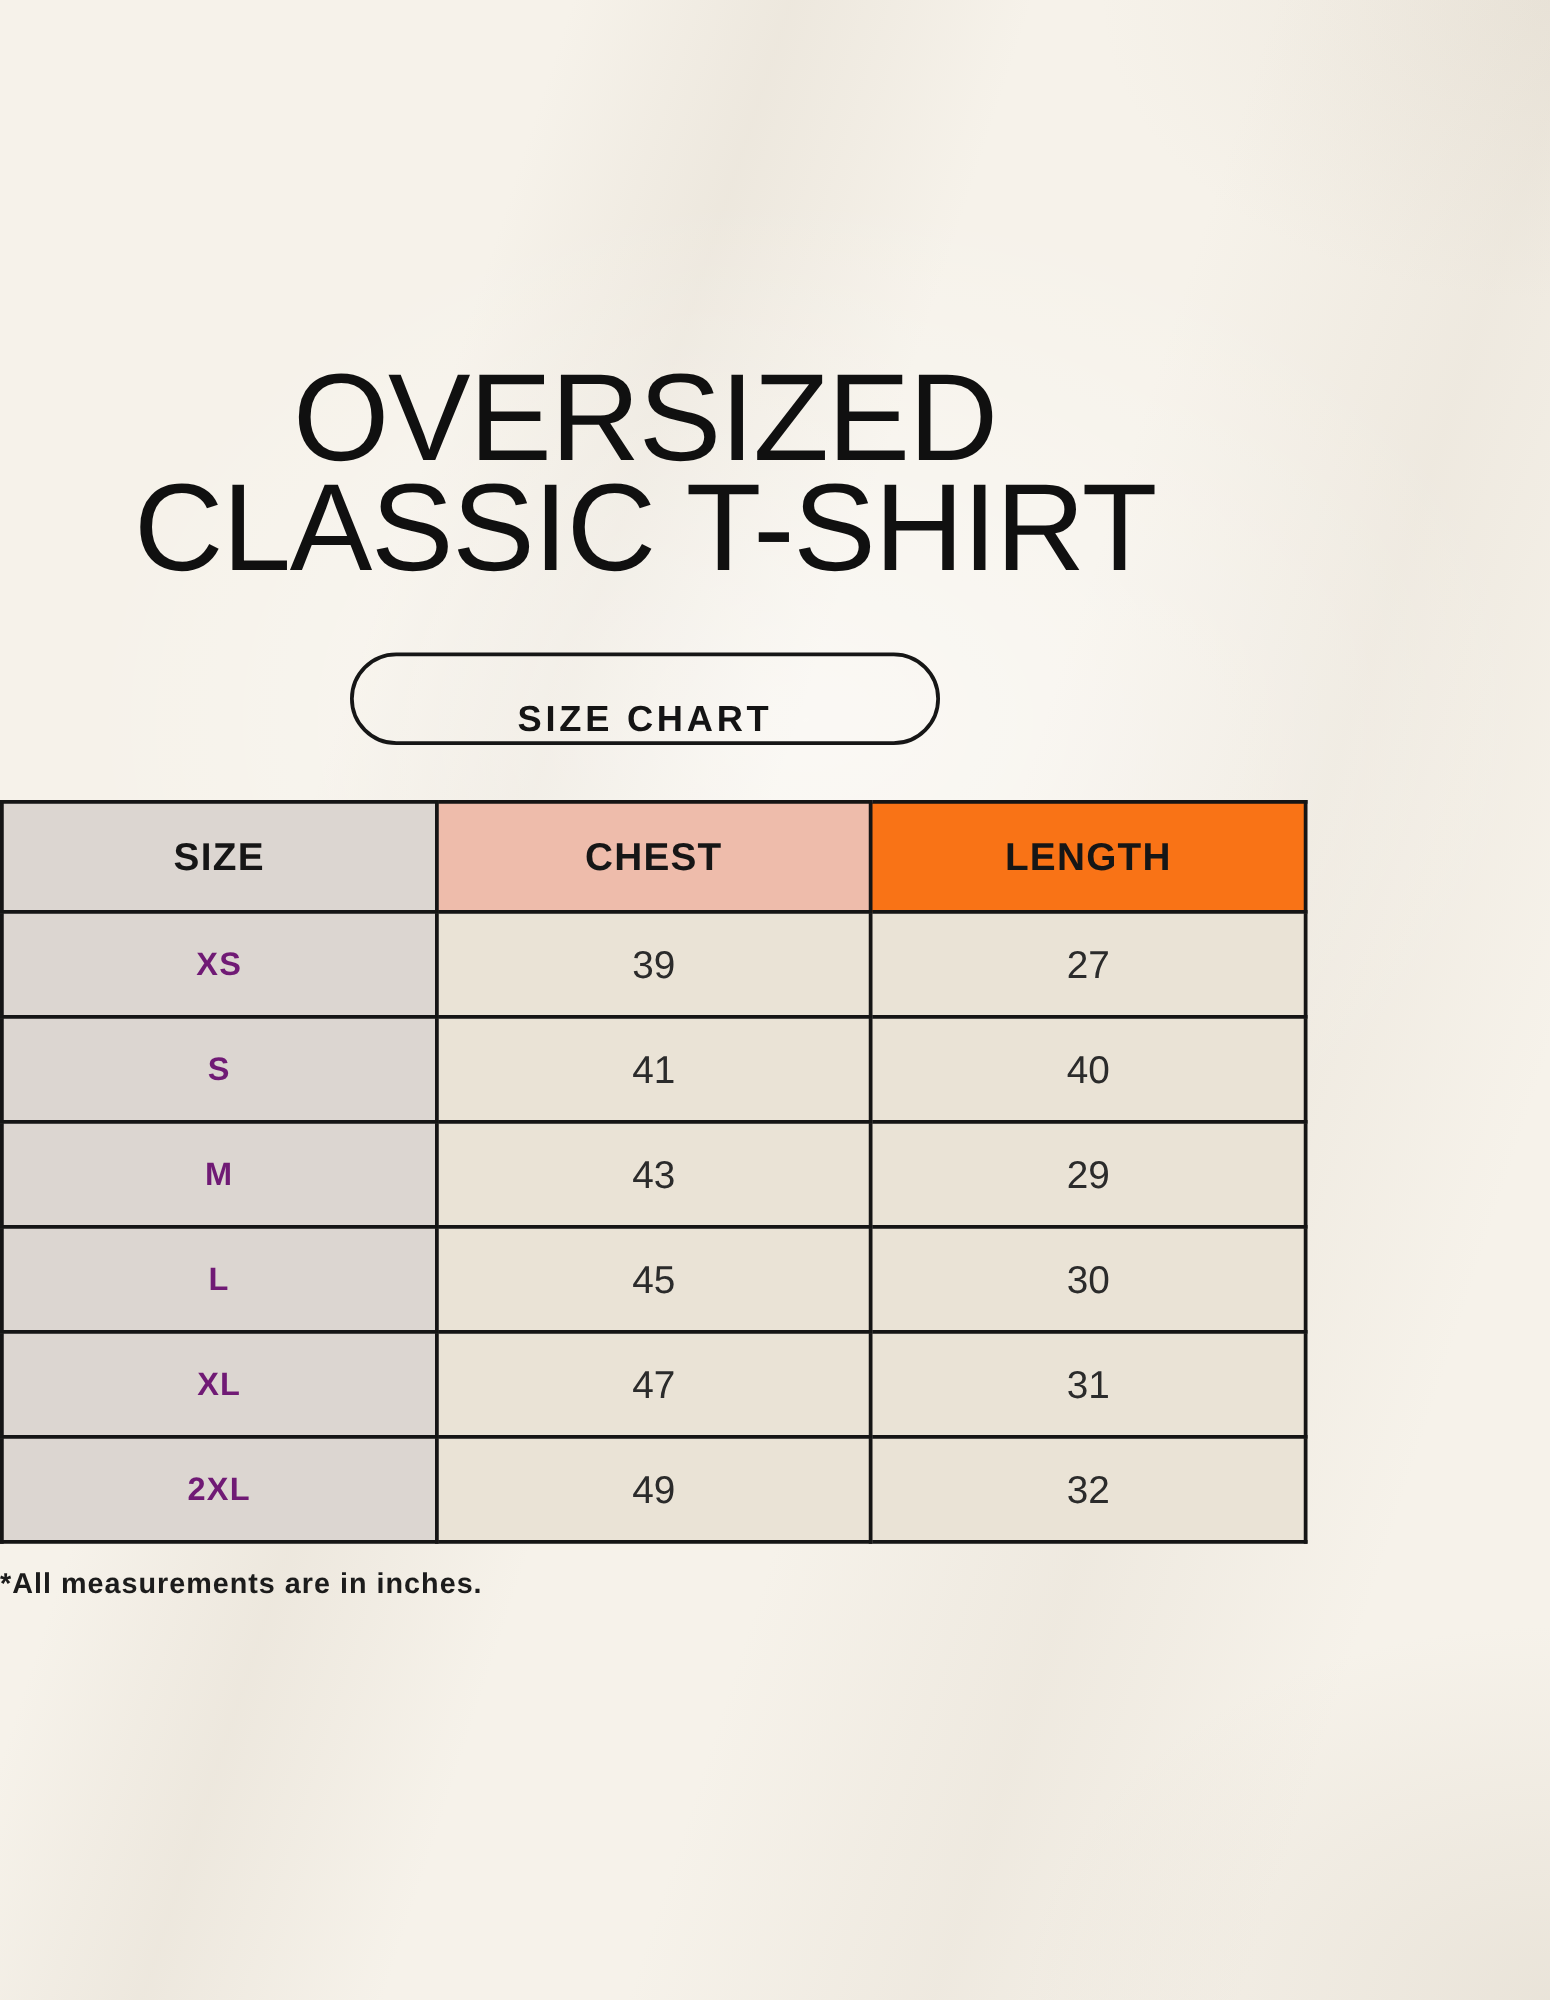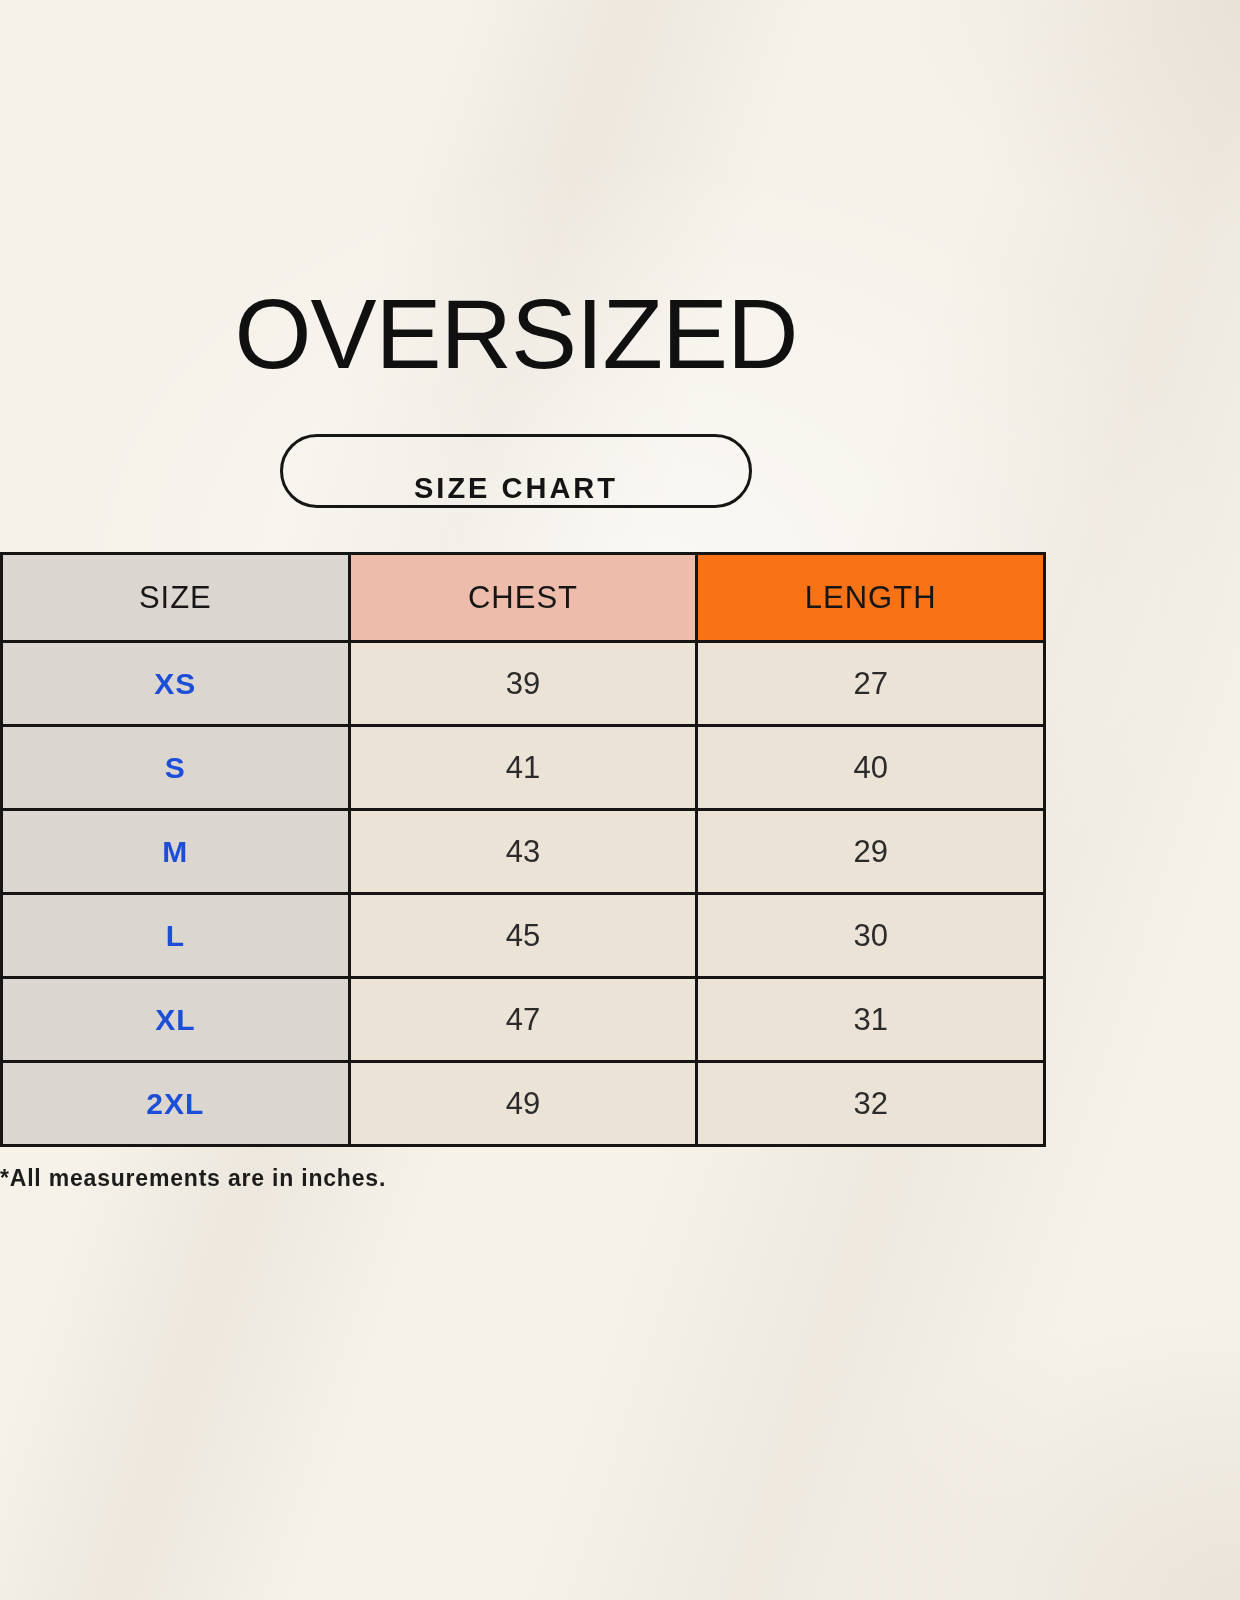--- a/index.html
+++ b/index.html
@@ -59,34 +59,34 @@
   table.size-chart th,
   table.size-chart td {
     border: 3px solid #151515;
     text-align: center;
     vertical-align: middle;
     box-sizing: border-box;
   }
   table.size-chart thead th {
     height: 88px;
     font-size: 31px;
-    font-weight: 400;
+    font-weight: 700;
     letter-spacing: 1px;
     color: #161616;
   }
   table.size-chart thead th.col-size   { background: #dcd6d1; }
   table.size-chart thead th.col-chest  { background: #eebcab; }
   table.size-chart thead th.col-length { background: #f97316; }
   table.size-chart tbody th {
     height: 84px;
     background: #dcd6d1;
-    font-size: 30px;
+    font-size: 26px;
     font-weight: 700;
     letter-spacing: 1px;
-    color: #1d4ed8;
+    color: #701a75;
   }
   table.size-chart tbody td {
     height: 84px;
     background: #eae3d6;
     font-size: 31px;
     font-weight: 400;
     color: #2b2b2b;
   }
   .footnote {
     width: 1046px;
@@ -100,20 +100,21 @@
     color: #1c1c1c;
   }
 </style>
 </head>
 <body>
 
 <div class="page">
 
   <div class="title">
     <div>OVERSIZED</div>
+    <div>CLASSIC T-SHIRT</div>
   </div>
 
   <div class="pill">
     <span>SIZE CHART</span>
   </div>
 
   <table class="size-chart">
     <thead>
       <tr>
         <th class="col-size">SIZE</th>

